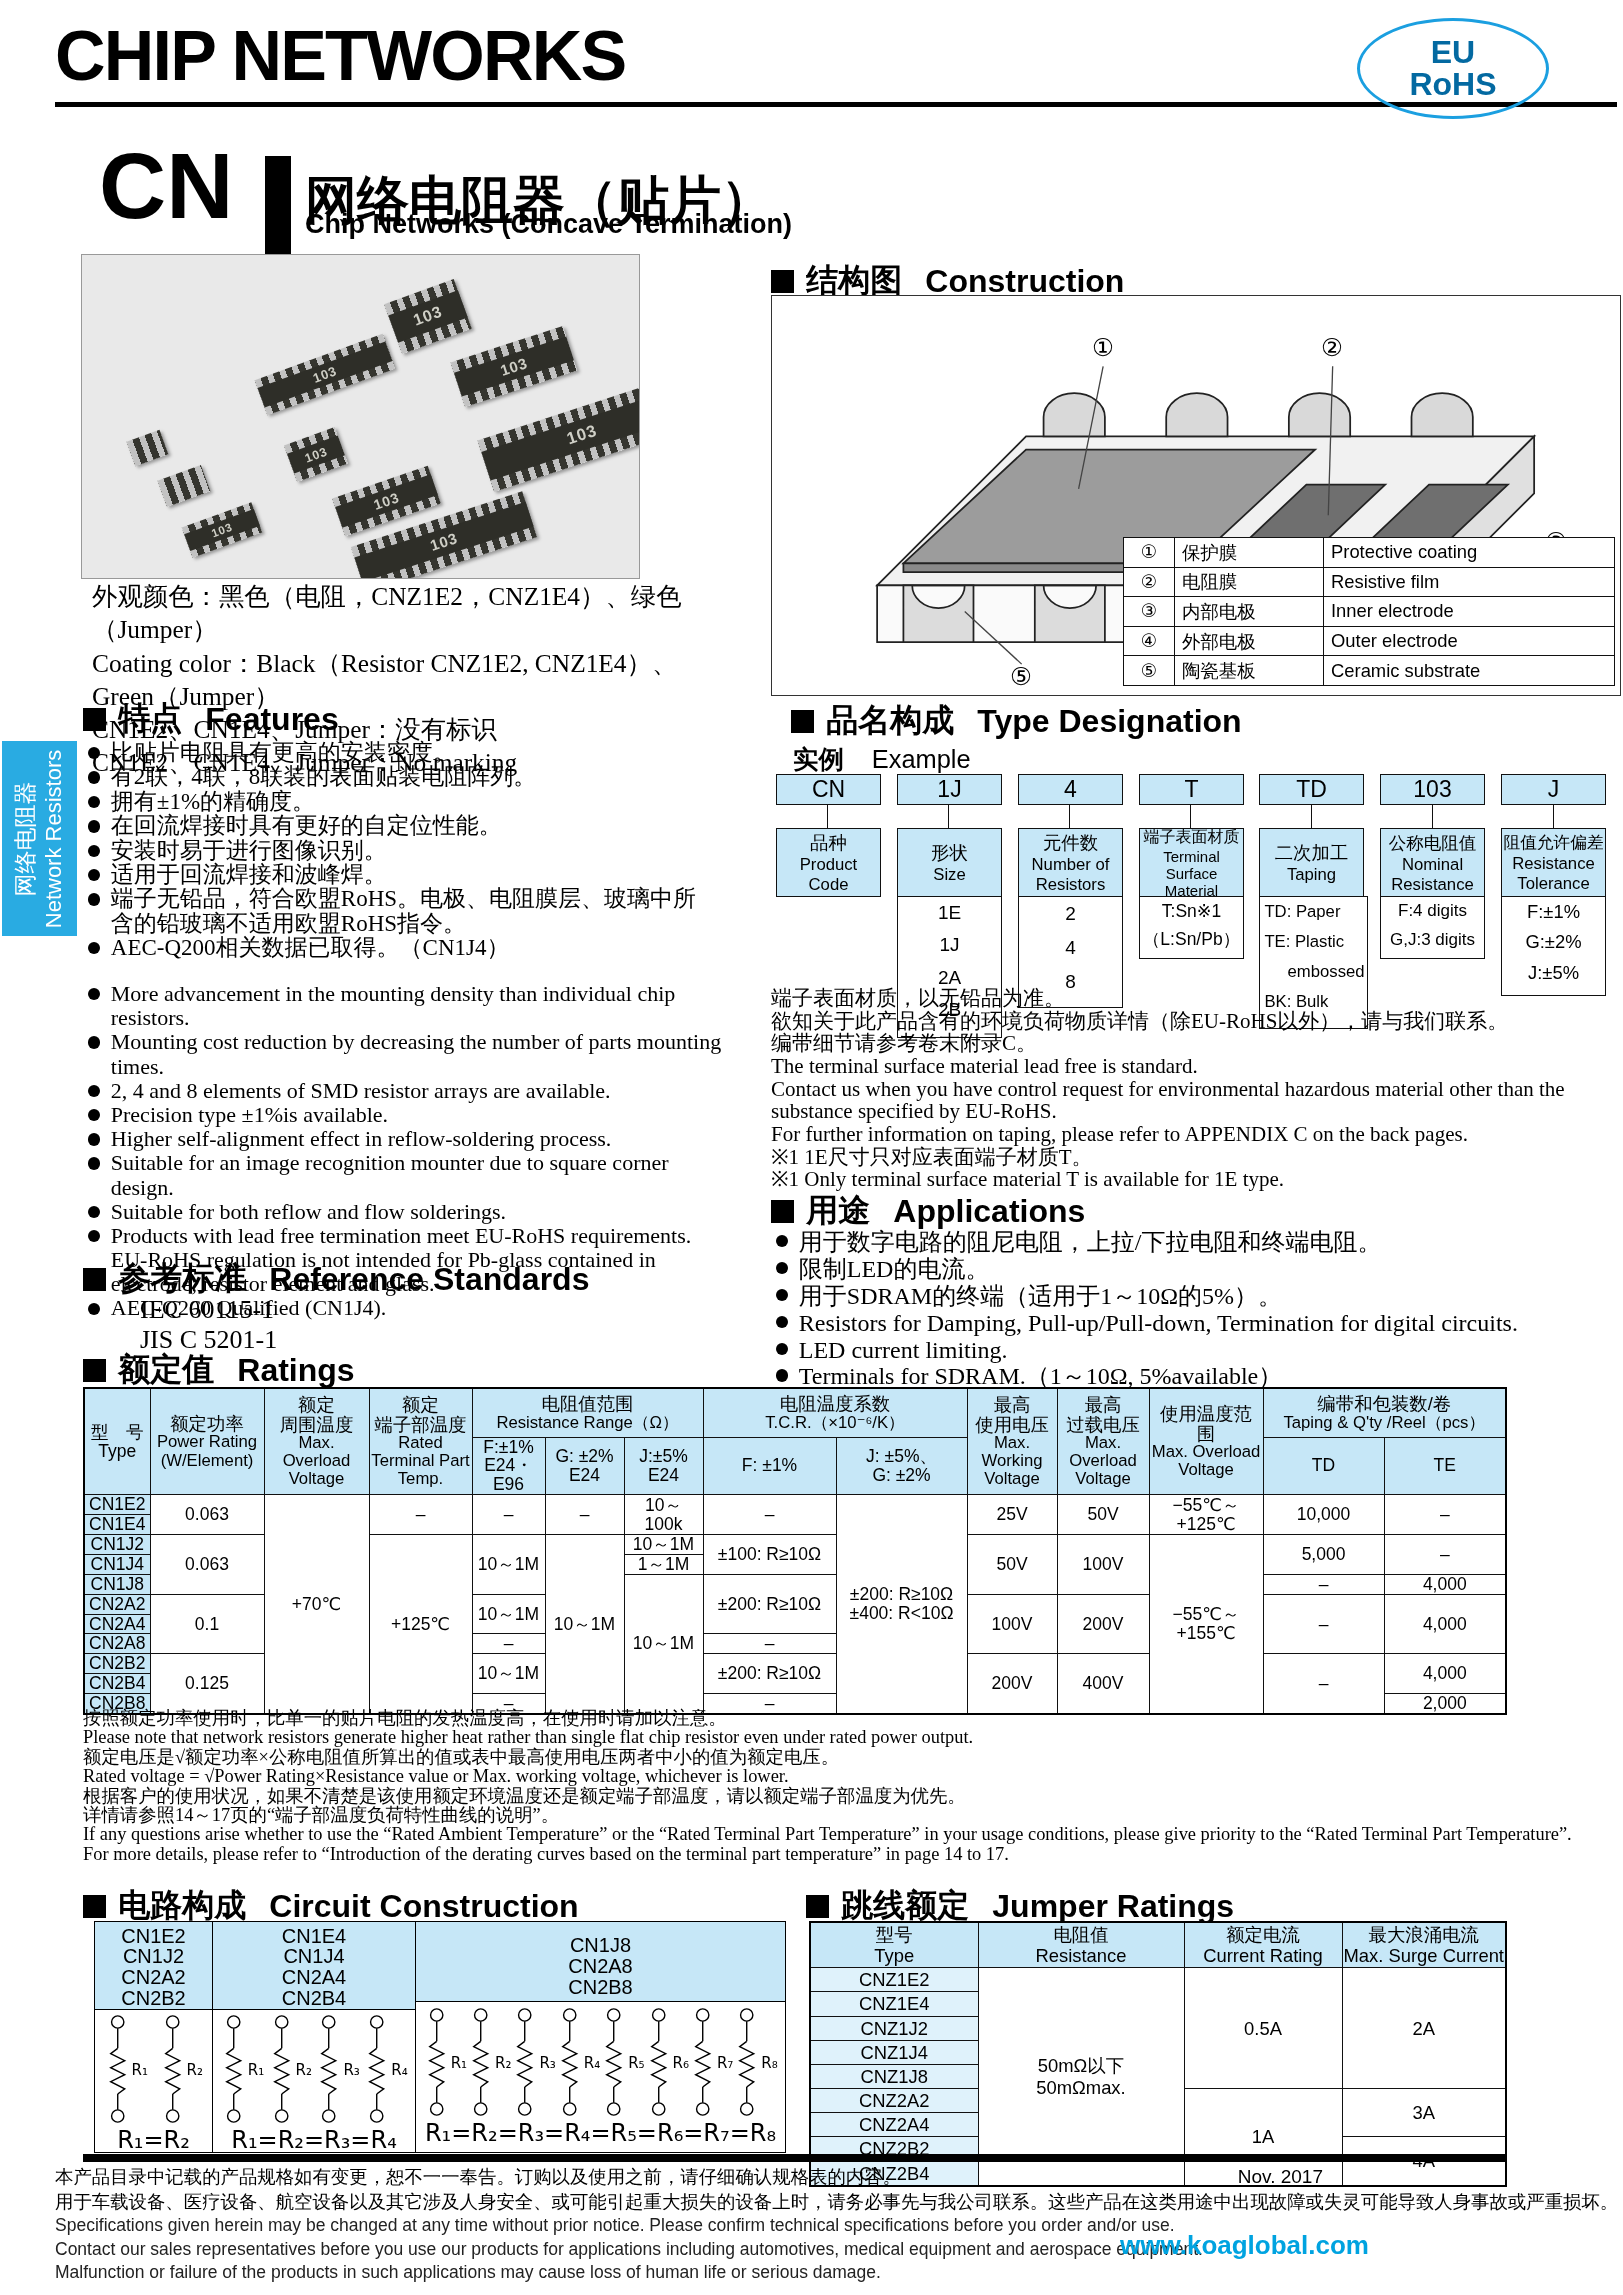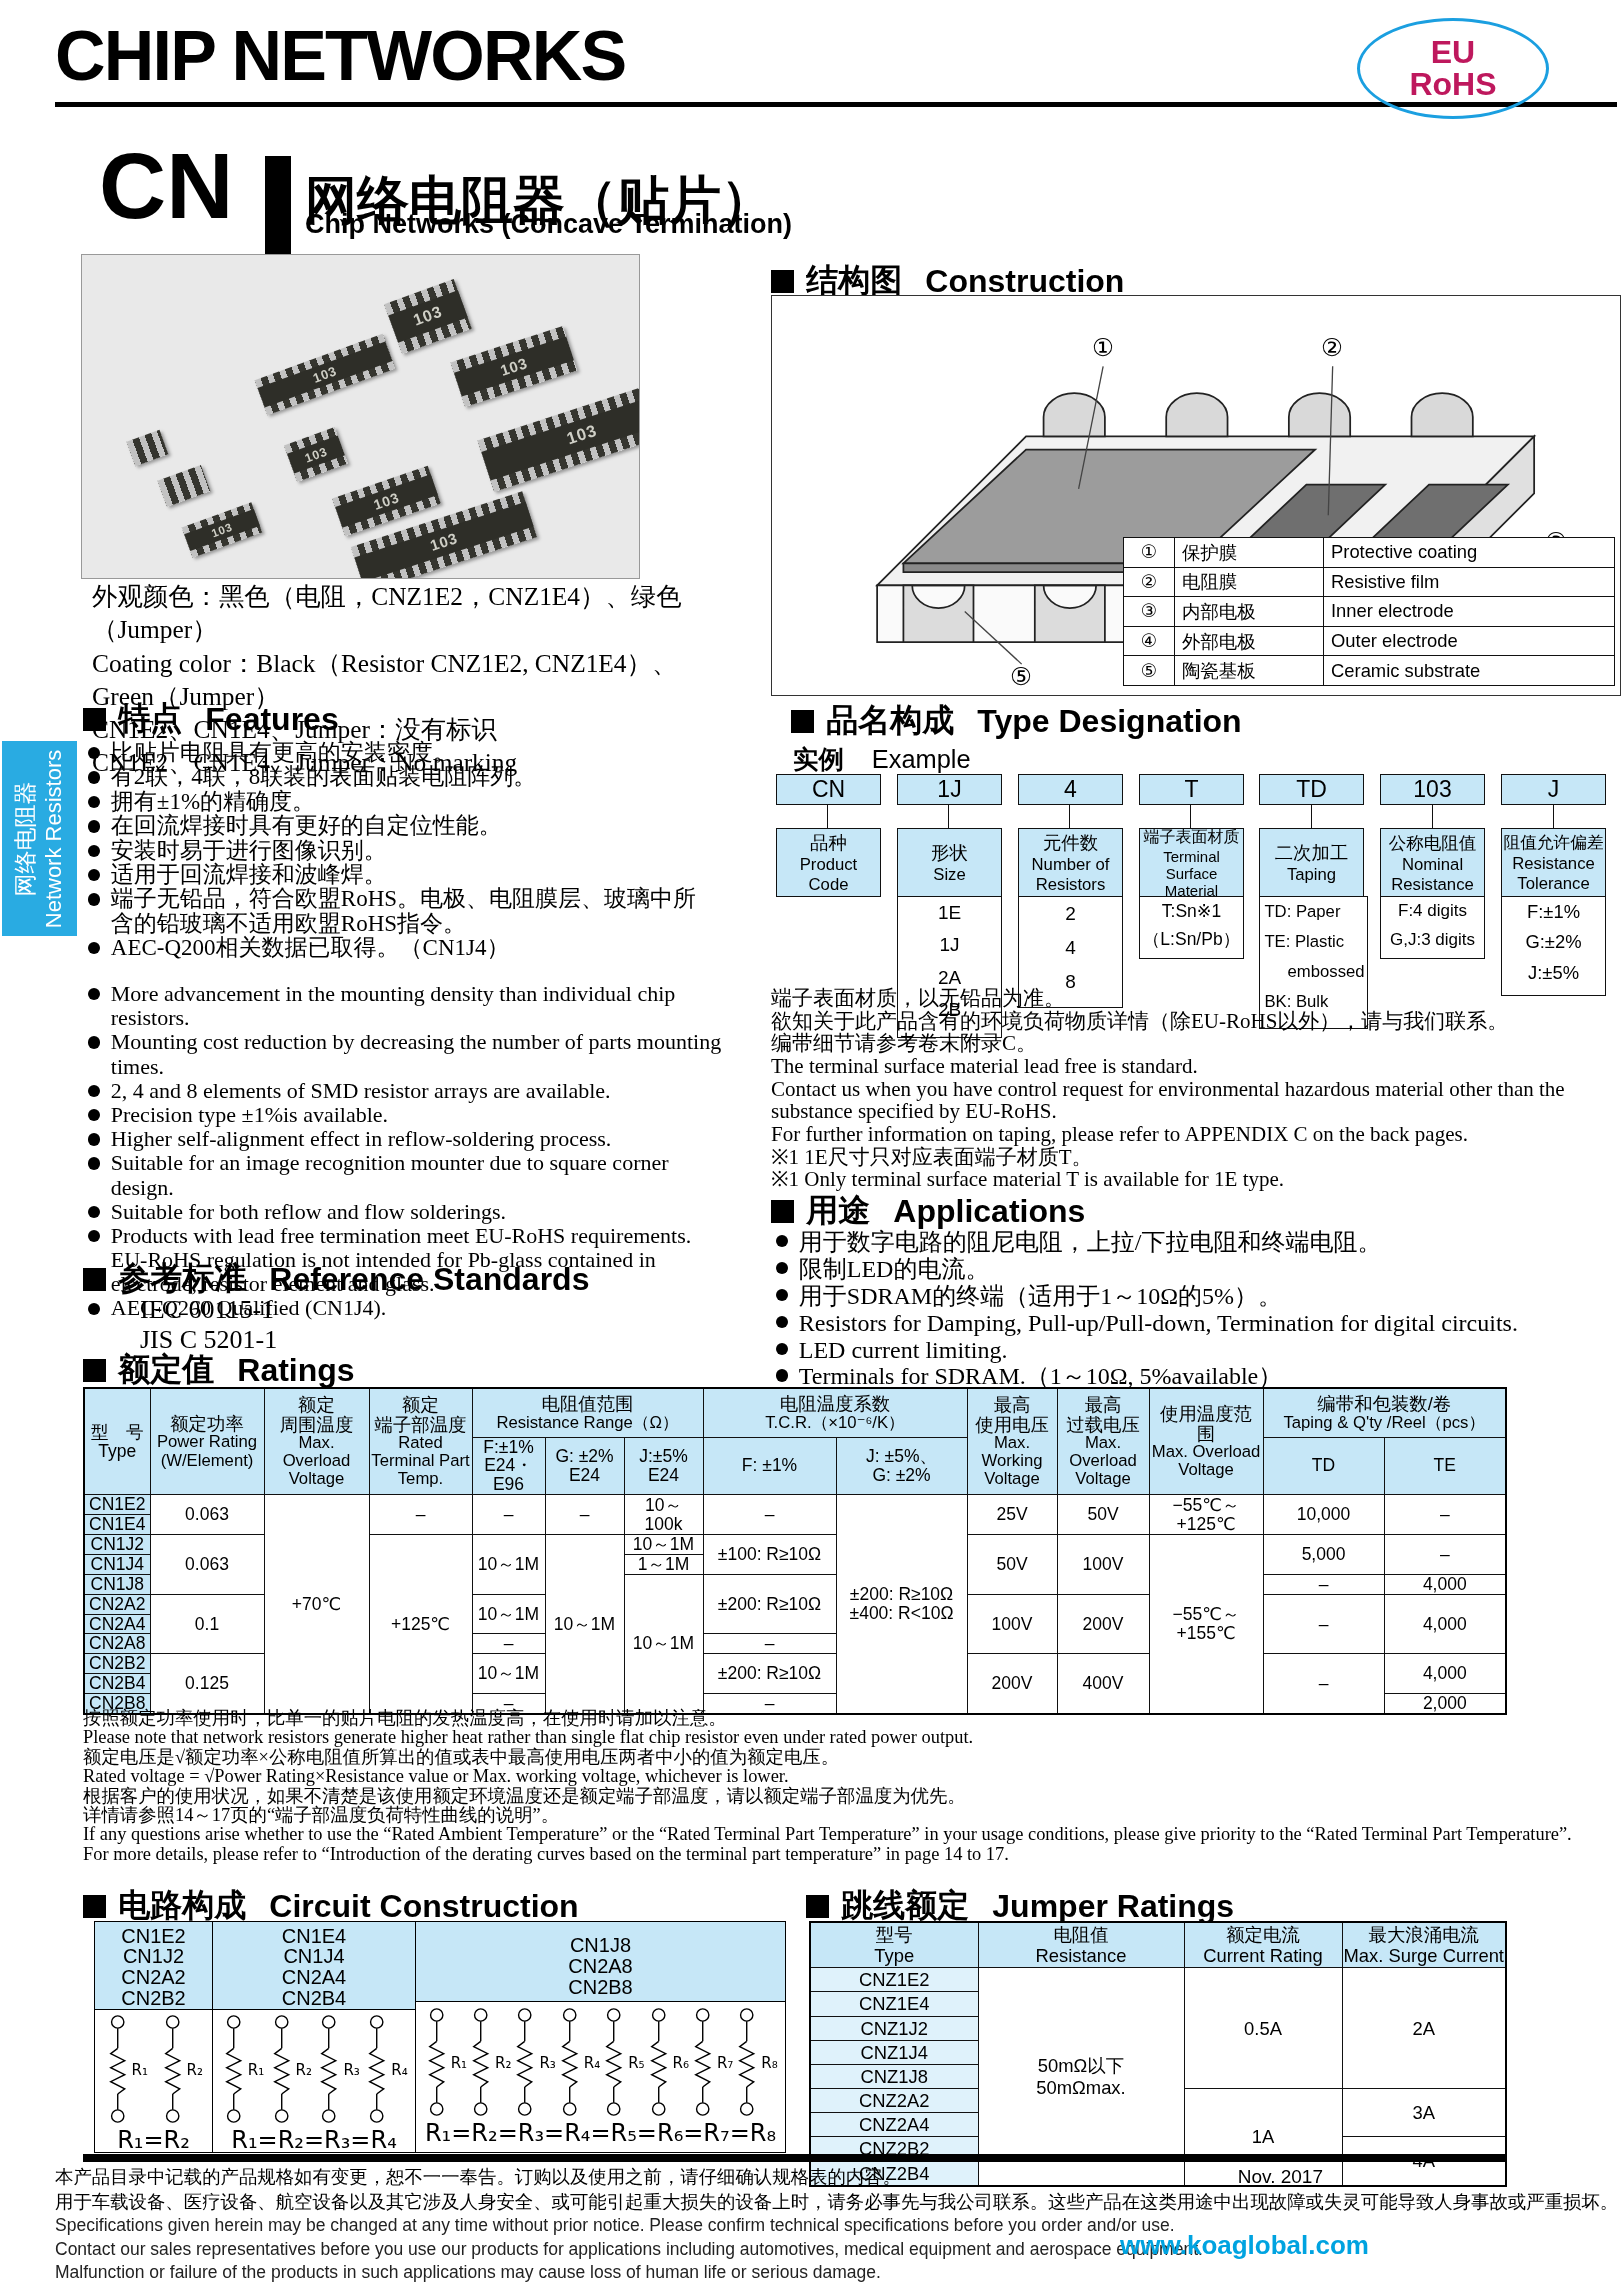--- a/index.html
+++ b/index.html
@@ -46,21 +46,21 @@
 </style>
 </head>
 <body>
 
 <div class="page">
 
   <div class="abs" style="left:55px;top:16px;font-size:70px;font-weight:bold;letter-spacing:-1.8px;">CHIP NETWORKS</div>
   <div class="abs" style="left:55px;top:102px;width:1562px;height:5.3px;background:#000;"></div>
 
   <div class="abs" style="left:1357px;top:17.5px;width:186px;height:95px;border:3.5px solid #1b9fe0;border-radius:50%;
-       display:flex;flex-direction:column;align-items:center;justify-content:center;color:#be185d;font-weight:bold;line-height:1.0;">
+       display:flex;flex-direction:column;align-items:center;justify-content:center;color:#0369a1;font-weight:bold;line-height:1.0;">
     <span style="font-size:32px;">EU</span>
     <span style="font-size:32px;">RoHS</span>
   </div>
 
   <div class="abs" style="left:99px;top:140px;font-size:93px;font-weight:bold;line-height:1;">CN</div>
   <div class="abs" style="left:265px;top:156px;width:26px;height:98px;background:#000;"></div>
   <div class="abs" style="left:305px;top:166px;font-size:52px;font-weight:bold;">网络电阻器（贴片）</div>
   <div class="abs" style="left:305px;top:209px;font-size:27px;font-weight:bold;">Chip Networks (Concave Termination)</div>
 
   <div class="abs" style="left:1.8px;top:741px;width:75px;height:195px;background:#29abe2;">

